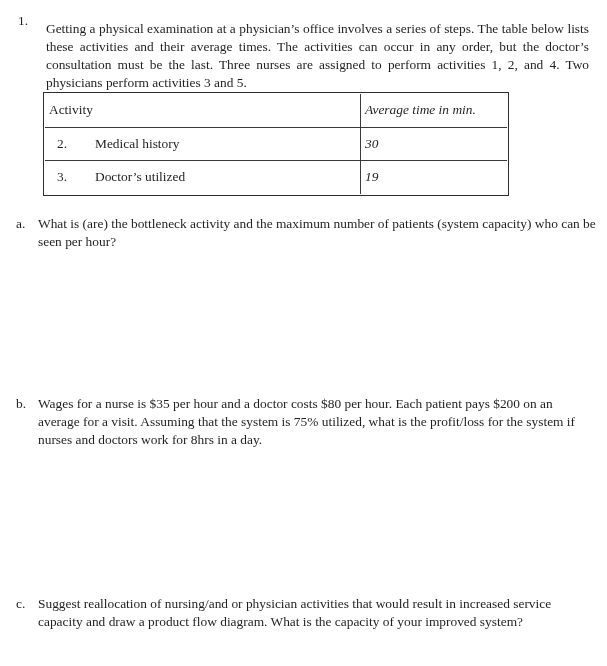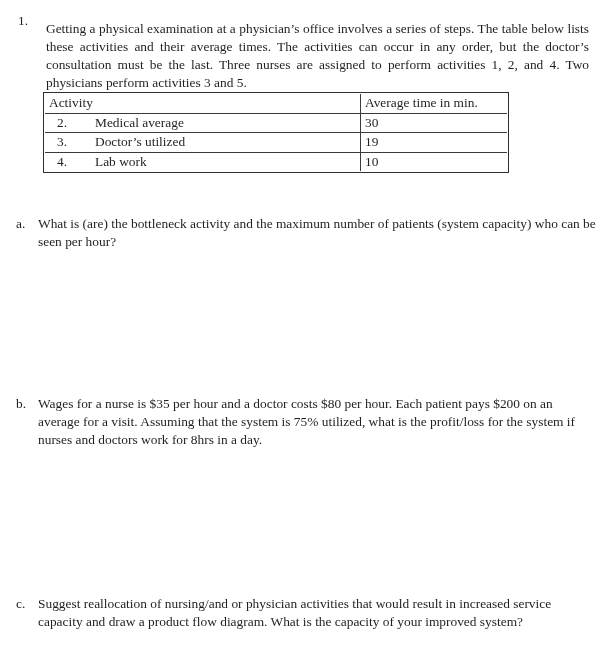--- a/index.html
+++ b/index.html
@@ -34,28 +34,28 @@
   table.activities {
     border-collapse: collapse;
     width: 100%;
     border: hidden;
     table-layout: fixed;
   }
   table.activities th, table.activities td {
     border: 1px solid #3a3a3a;
     font-weight: normal;
     text-align: left;
-    padding: 1px 4px;
+    padding: 8px 4px;
     height: 16.6px;
     line-height: 16px;
     font-size: 13.4px;
     overflow: hidden;
     white-space: nowrap;
   }
-  .col-time { width: 138px; }
+  .col-time { width: 138px; font-style: italic; }
   .rnum { display: inline-block; margin-left: 8px; width: 38px; }
 
   .question {
     position: absolute;
     left: 16px;
     width: 580px;
     display: flex;
     align-items: flex-start;
   }
   .q-letter { flex: 0 0 22px; }
@@ -77,30 +77,26 @@
   <div class="tablewrap">
     <table class="activities">
       <thead>
         <tr>
           <th>Activity</th>
           <th class="col-time">Average time in min.</th>
         </tr>
       </thead>
       <tbody>
         <tr>
-          <td><span class="rnum">2.</span><span>Medical average</span></td>
+          <td><span class="rnum">2.</span><span>Medical history</span></td>
           <td class="col-time">30</td>
         </tr>
         <tr>
           <td><span class="rnum">3.</span><span>Doctor’s utilized</span></td>
           <td class="col-time">19</td>
-        </tr>
-        <tr>
-          <td><span class="rnum">4.</span><span>Lab work</span></td>
-          <td class="col-time">10</td>
         </tr>
       </tbody>
     </table>
   </div>
 
   <div class="question" id="question-a">
     <span class="q-letter">a.</span>
     <p class="q-text">What is (are) the bottleneck activity and the maximum number of patients (system capacity) who can be seen per hour?</p>
   </div>
 

